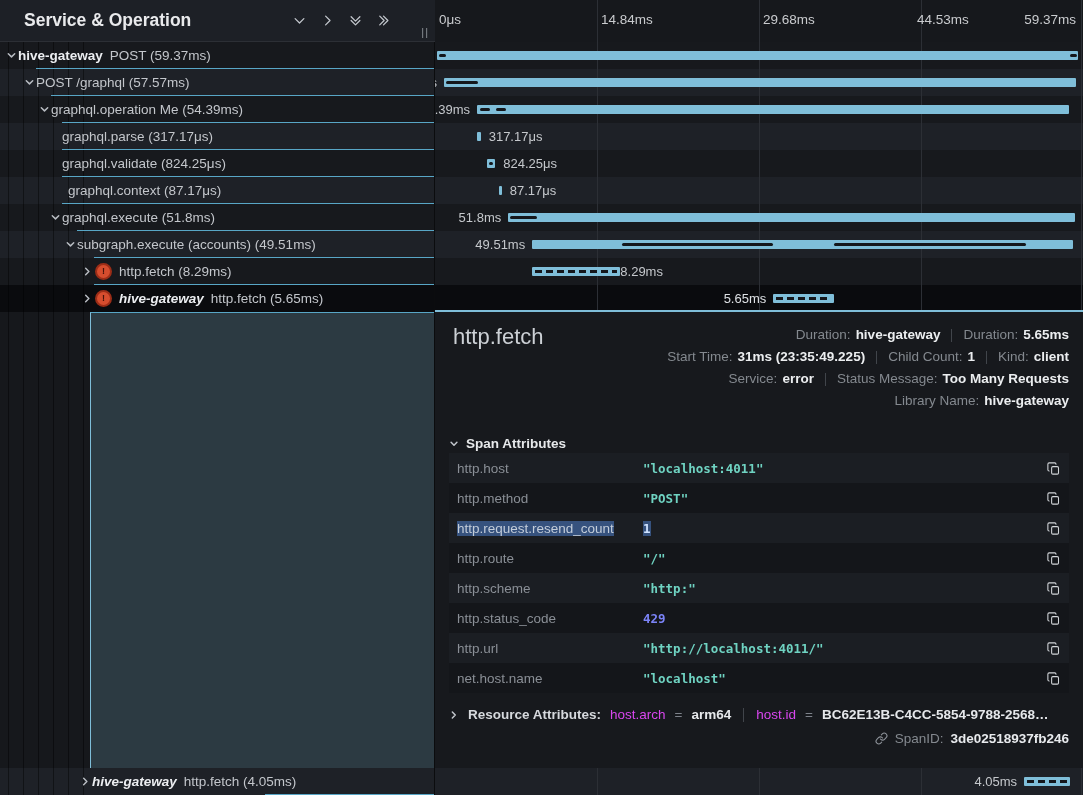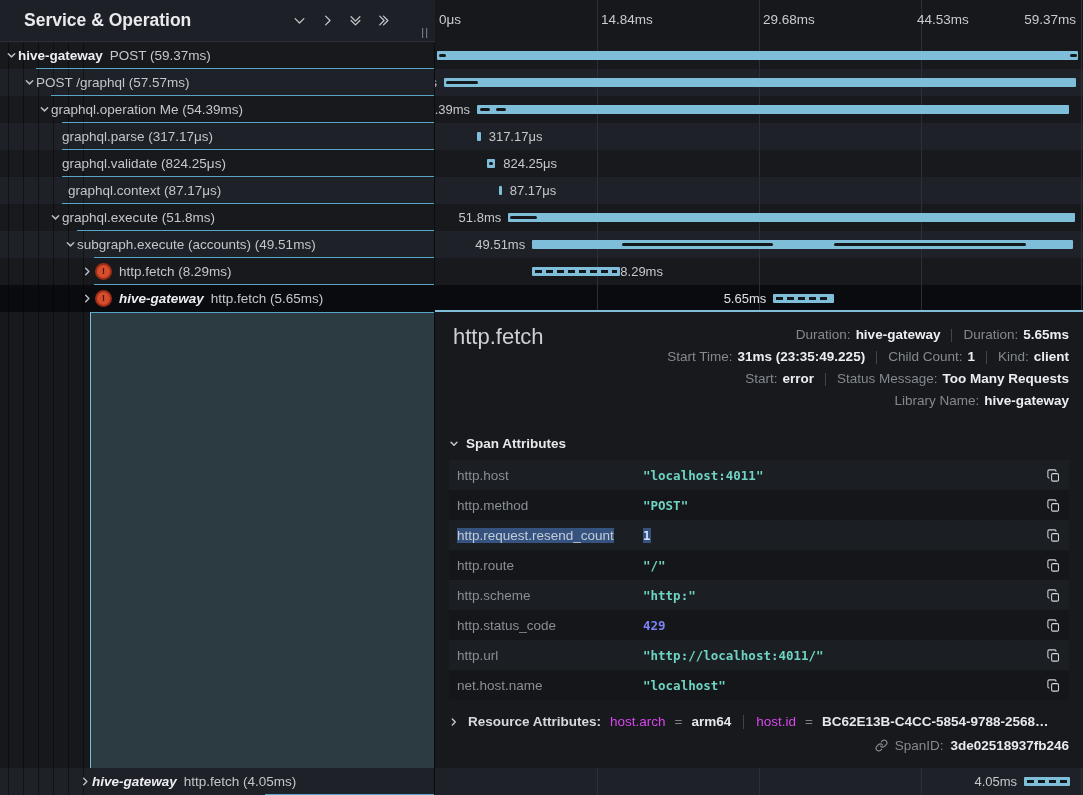--- a/index.html
+++ b/index.html
@@ -54,21 +54,21 @@
   .dhead{display:flex;justify-content:space-between;align-items:flex-start;}
   .dtitle{font-size:22px;color:#ccd0d5;margin-top:0;}
   .dmeta{text-align:right;line-height:22px;}
   .mrow{display:flex;justify-content:flex-end;align-items:center;}
   .ml{color:#84898f;}
   .mv{color:#eceef0;font-weight:bold;margin-left:5px;}
   .msep{display:inline-block;width:1px;height:13px;background:#41454b;margin:0 11px;}
   .sa-head{margin-top:24px;margin-left:-4px;display:flex;align-items:center;gap:7px;
            font-weight:bold;color:#e6e8ea;cursor:pointer;}
   .sa-head svg{stroke:#c3c7cd;stroke-width:1.8;fill:none;stroke-linecap:round;stroke-linejoin:round;}
-  .atable{margin-top:9px;margin-left:-4px;}
+  .atable{margin-top:2px;margin-left:-4px;}
   .arow{display:flex;align-items:center;height:30px;padding:0 8px 0 8px;}
   .arow:nth-child(odd){background:#1b1e23;}
   .arow:nth-child(even){background:#14161a;}
   .akey{width:186px;color:#8a8f96;flex-shrink:0;}
   .aval{font-family:"DejaVu Sans Mono",monospace;font-size:12.5px;font-weight:bold;color:#6fd3c2;}
   .aval.num{color:#7b83f7;}
   .sel{background:#36527e;}
   .akey .sel{color:#c3cdda;}
   .acopy{margin-left:auto;cursor:pointer;display:flex;}
   .acopy svg{stroke:#d2d5d9;stroke-width:1.7;fill:none;stroke-linecap:round;stroke-linejoin:round;}
@@ -317,21 +317,21 @@
           <span class="ml">Start Time:</span>
           <span class="mv">31ms (23:35:49.225)</span>
           <span class="msep"></span>
           <span class="ml">Child Count:</span>
           <span class="mv">1</span>
           <span class="msep"></span>
           <span class="ml">Kind:</span>
           <span class="mv">client</span>
         </div>
         <div class="mrow">
-          <span class="ml">Start:</span>
+          <span class="ml">Service:</span>
           <span class="mv">error</span>
           <span class="msep"></span>
           <span class="ml">Status Message:</span>
           <span class="mv">Too Many Requests</span>
         </div>
         <div class="mrow">
           <span class="ml">Library Name:</span>
           <span class="mv">hive-gateway</span>
         </div>
       </div>

